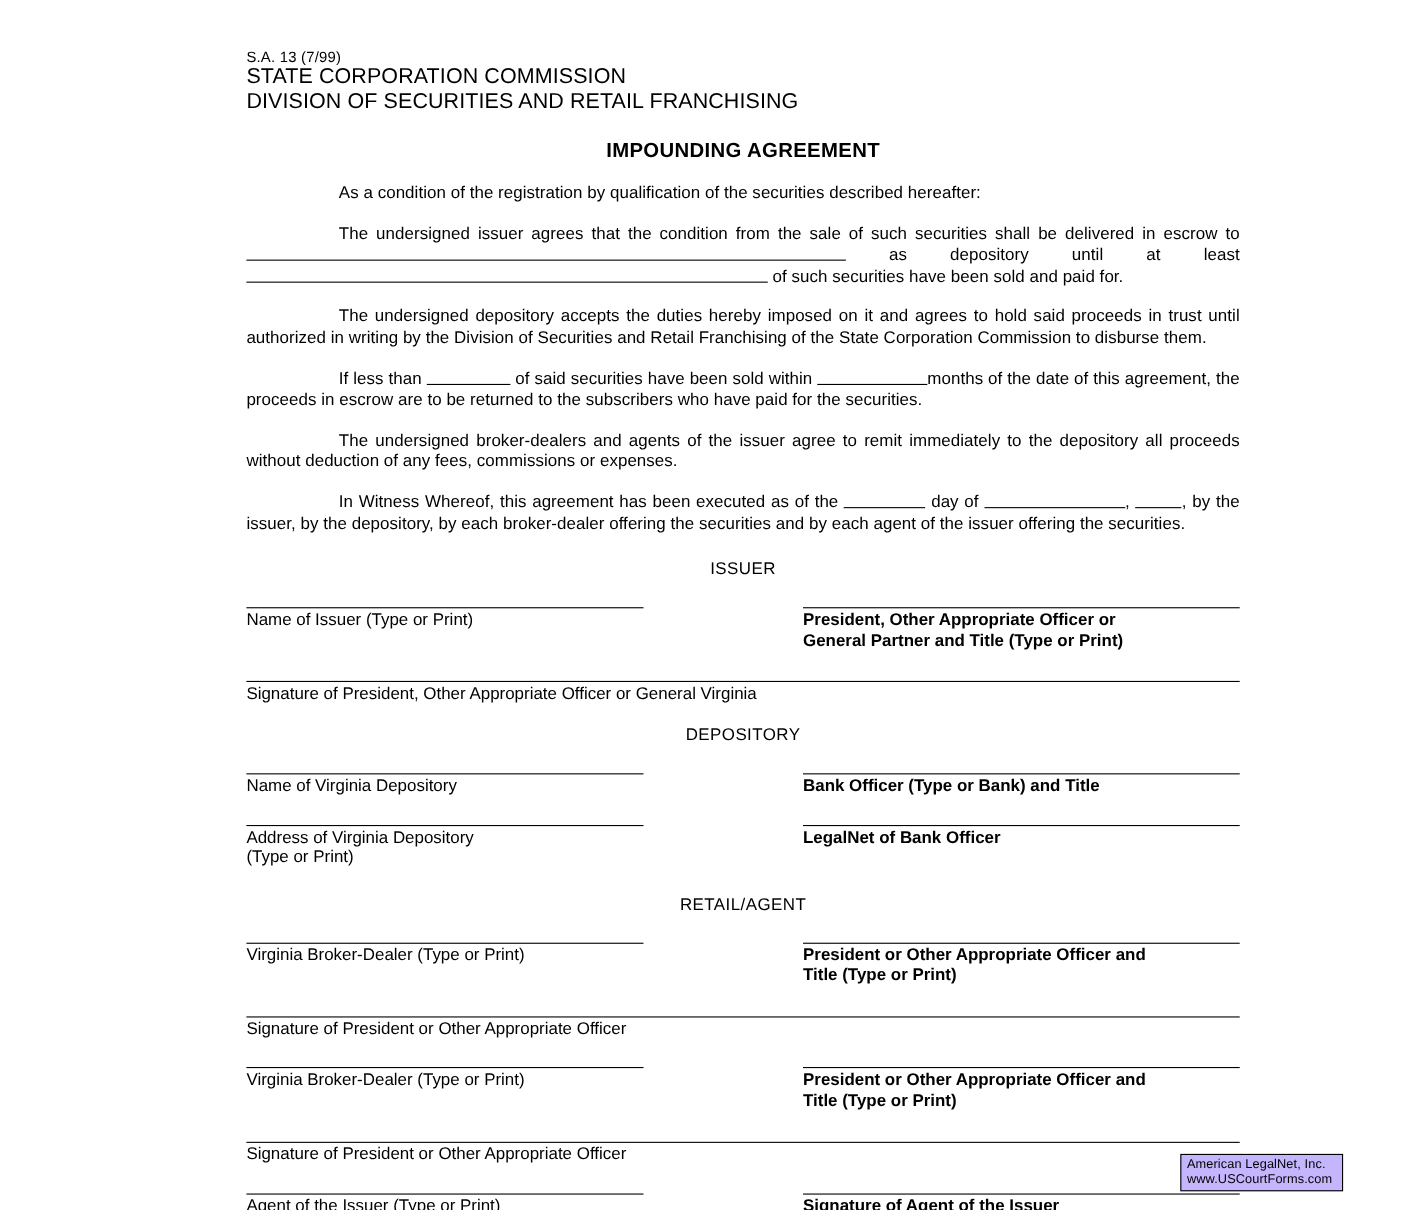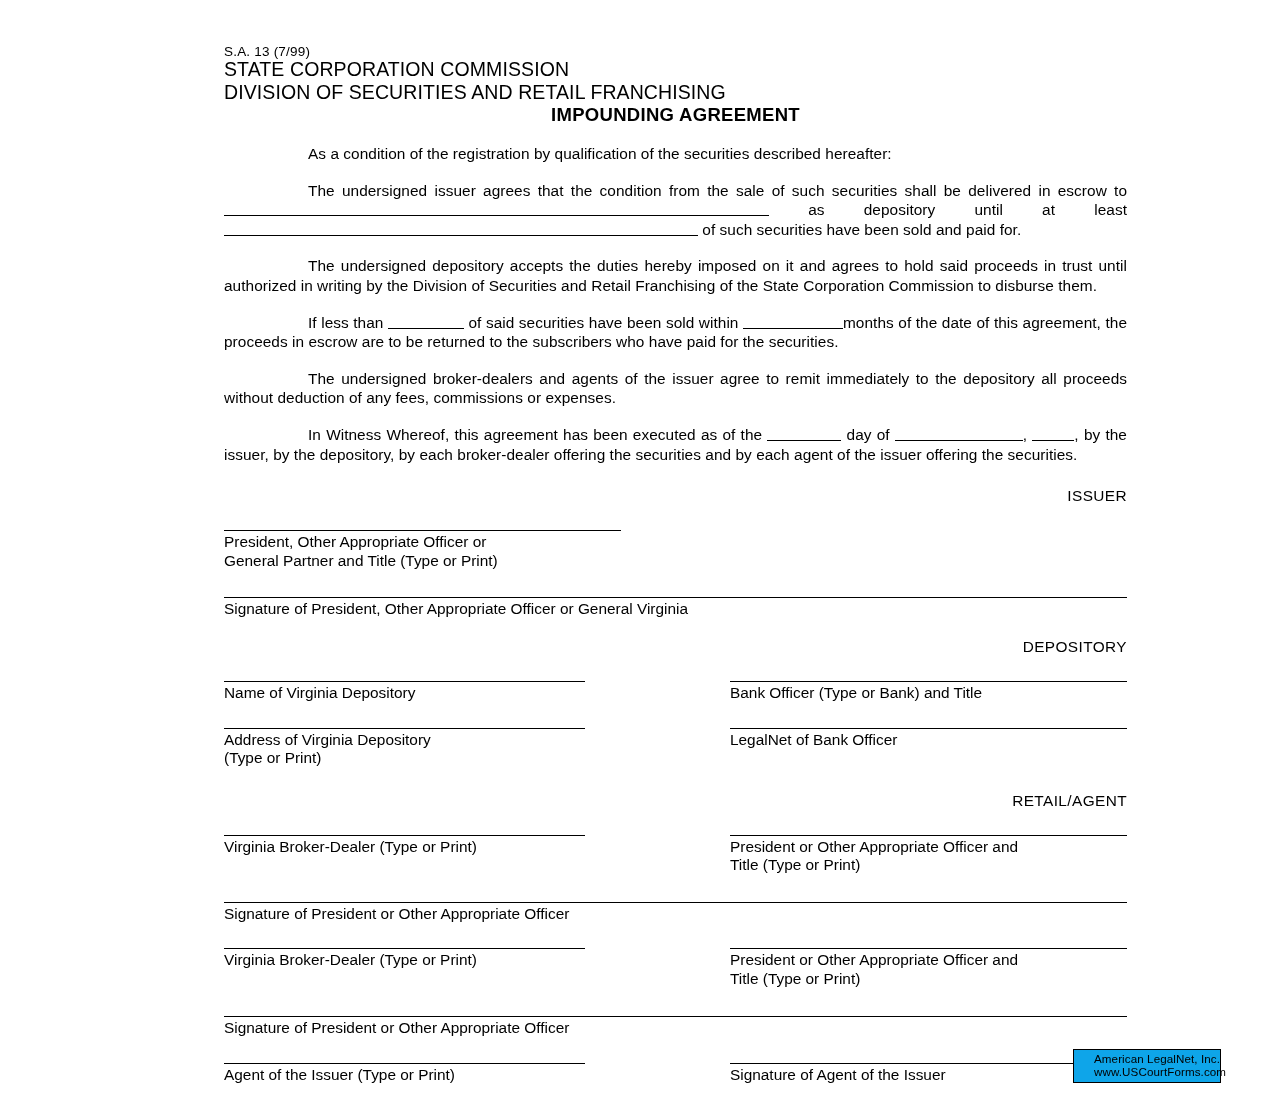--- a/index.html
+++ b/index.html
@@ -47,20 +47,21 @@
     text-align: left;
     font-size: 19.5px;
     line-height: 23px;
     letter-spacing: 0.1px;
   }
   .doc-title {
     text-align: center;
     font-size: 18.5px;
     font-weight: bold;
     letter-spacing: 0.3px;
+    margin-top: 22px;
   }
 
   p.para {
     text-align: justify;
     font-size: 15.4px;
     line-height: 19.6px;
     margin: 0;
     letter-spacing: 0.05px;
   }
   p.para.indent-first {
@@ -80,36 +81,36 @@
   .blank.w-depository { width: 545px; }
   .blank.w-least      { width: 474px; }
   .blank.w-amount     { width: 76px; }
   .blank.w-months     { width: 100px; }
   .blank.w-day        { width: 74px; }
   .blank.w-month      { width: 128px; }
   .blank.w-year       { width: 42px; }
 
   
   .section-head {
-    text-align: right;
+    text-align: center;
     font-size: 15.4px;
     letter-spacing: 0.4px;
   }
 
   
   .sig-row {
     position: relative;
     display: flex;
     width: 903px;
   }
   .sig-col {
     position: relative;
   }
   .sig-col.left  { width: 361px; margin-right: 145px; }
-  .sig-col.right { width: 397px; }
+  .sig-col.right { width: 397px; font-weight: bold; }
   .sig-col.full  { width: 903px; }
 
   .sig-line {
     border-top: 1.6px solid #000;
     height: 0;
     font-size: 0;
     line-height: 0;
   }
   .sig-caption {
     font-size: 15.4px;
@@ -118,23 +119,23 @@
     white-space: pre-line;
   }
 
   
   .footer-stamp {
     position: absolute;
     left: 1073px;
     top: 1049px;
     width: 148px;
     border: 1.4px solid #000;
-    padding: 2px 4px 3px 20px;
+    padding: 2px 4px 3px 5px;
     box-sizing: border-box;
-    background: #0ea5e9;
+    background: #c4b5fd;
   }
   .footer-stamp div {
     font-size: 11.6px;
     line-height: 13.4px;
     letter-spacing: 0.1px;
     white-space: nowrap;
   }
 </style>
 </head>
 <body>
@@ -175,20 +176,24 @@
 
     <p class="para indent-first"><span>In Witness Whereof, this agreement has been executed as of the </span><span class="blank w-day"></span><span> day of </span><span class="blank w-month"></span><span>, </span><span class="blank w-year"></span><span>, by the issuer, by the depository, by each broker-dealer offering the securities and by each agent of the issuer offering the securities.</span></p>
 
     <div style="height:23px"></div>
 
     <div class="section-head">ISSUER</div>
 
     <div style="height:25px"></div>
 
     <div class="sig-row">
+      <div class="sig-col left">
+        <div class="sig-line"></div>
+        <div class="sig-caption">Name of Issuer (Type or Print)</div>
+      </div>
       <div class="sig-col right">
         <div class="sig-line"></div>
         <div class="sig-caption">President, Other Appropriate Officer or
 General Partner and Title (Type or Print)</div>
       </div>
     </div>
 
     <div style="height:27px"></div>
 
     <div class="sig-row">

